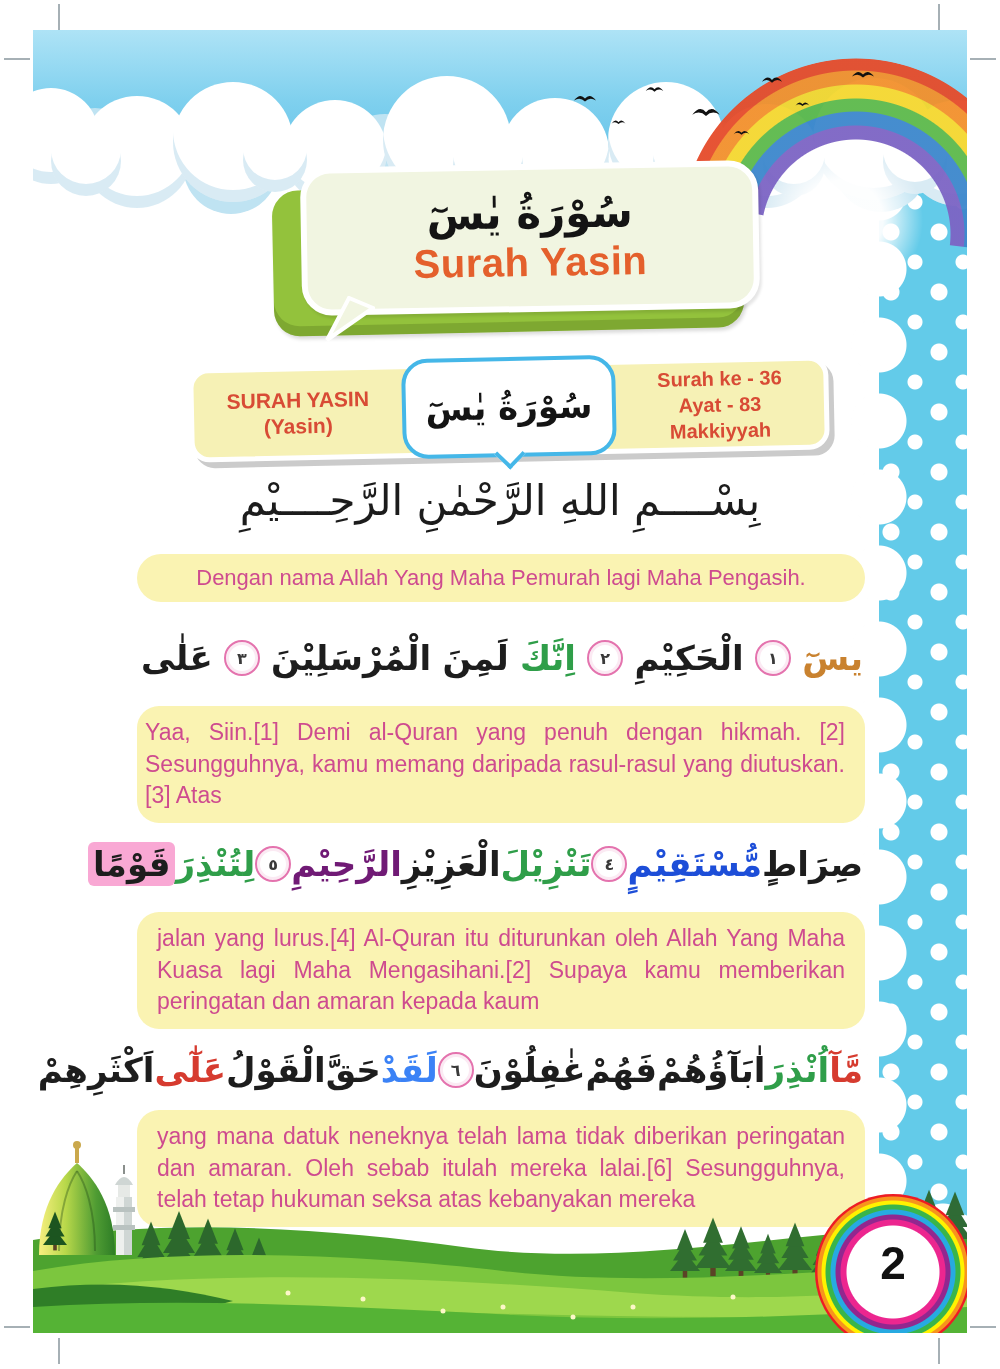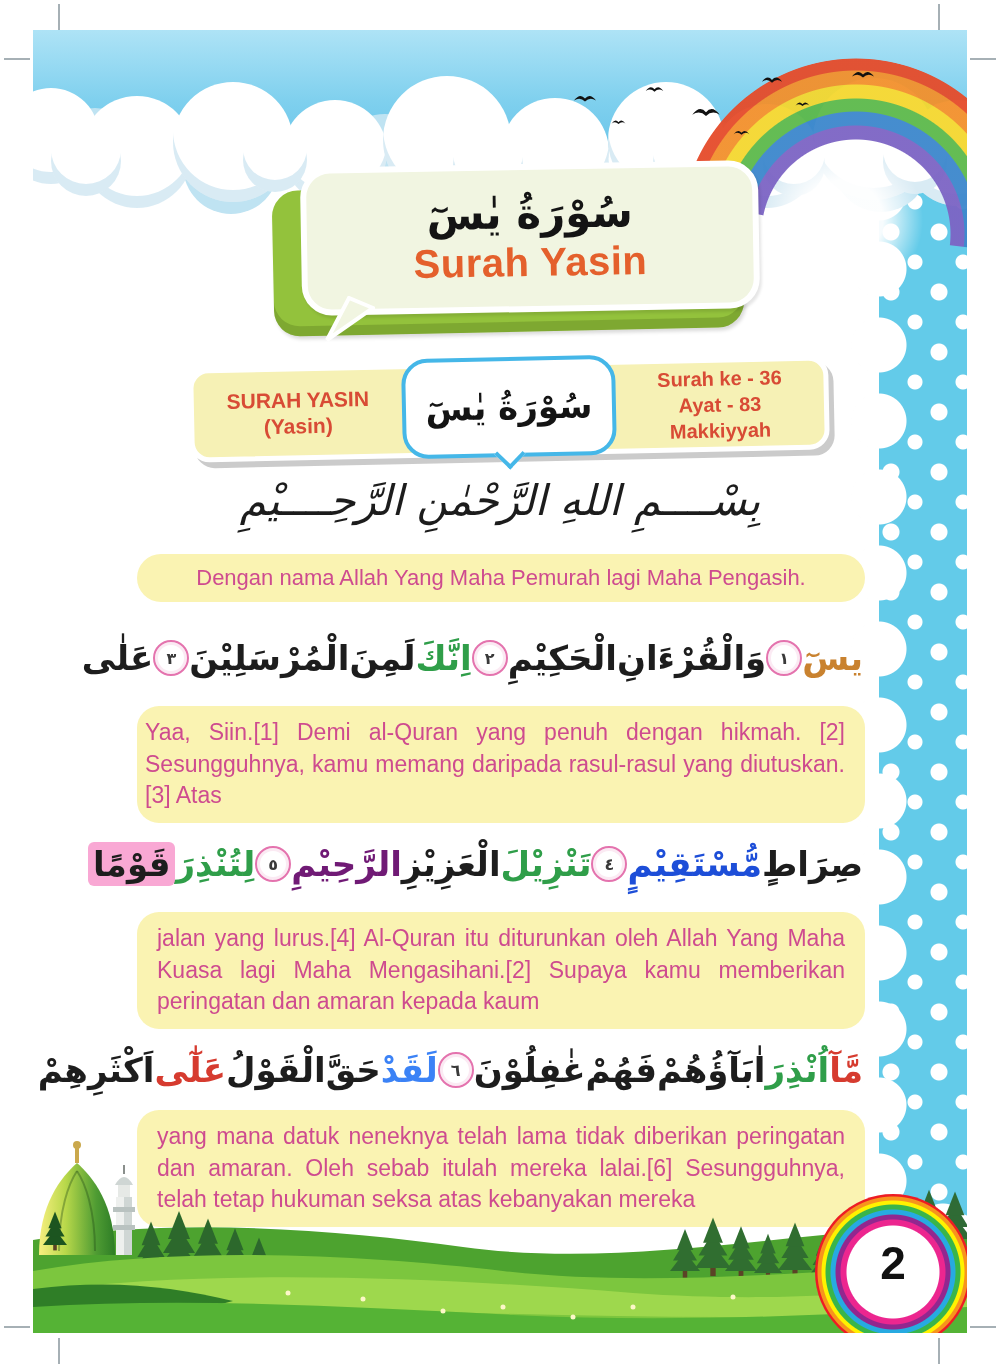--- a/index.html
+++ b/index.html
@@ -69,21 +69,21 @@
   .info-mid{position:relative;width:214px;height:100px;margin-top:-4px;background:#fff;
      border:4px solid #45b7e8;border-radius:26px;box-sizing:border-box;
      display:flex;align-items:center;justify-content:center;}
   .info-mid::after{content:"";position:absolute;left:50%;bottom:-12px;width:18px;height:18px;background:#fff;
      border-right:4px solid #45b7e8;border-bottom:4px solid #45b7e8;transform:translateX(-50%) rotate(45deg);}
   .info-mid-arabic{font-family:"DejaVu Sans",sans-serif;font-weight:700;font-size:34px;color:#141414;}
   .info-right{flex:1;text-align:center;font-weight:700;font-size:20px;color:#d84b35;line-height:1.3;}
 
   
   .bismillah{position:absolute;left:0;width:934px;top:446px;z-index:5;text-align:center;
-     font-family:"DejaVu Sans",sans-serif;font-size:42px;color:#1c1c1c;direction:rtl;font-style:italic;}
+     font-family:"DejaVu Sans",sans-serif;font-size:42px;color:#1c1c1c;direction:rtl;}
   .bism-trans{position:absolute;left:104px;top:524px;width:728px;height:48px;z-index:5;
      background:#faf3b2;border-radius:24px;display:flex;align-items:center;justify-content:center;
      font-size:22px;color:#ce4b8f;}
 
   
   .verse{position:absolute;left:108px;width:722px;height:84px;z-index:5;
      display:flex;direction:rtl;justify-content:space-between;align-items:center;
      font-family:"DejaVu Sans",sans-serif;font-weight:700;font-size:34px;color:#1d1d1d;}
   .verse .word{white-space:nowrap;}
   .verse .hl{background:#f9a8d4;border-radius:6px;padding:2px 5px;}
@@ -226,21 +226,20 @@
       <div>Makkiyyah</div>
     </div>
   </div>
 
   <div class="bismillah">بِسْــــمِ اللهِ الرَّحْمٰنِ الرَّحِــــيْمِ</div>
   <div class="bism-trans">Dengan nama Allah Yang Maha Pemurah lagi Maha Pengasih.</div>
 
   <div class="verse v1">
       <span class="word" style="color: rgb(201, 130, 47);">يسٓ</span>
       <span class="ayah-num">١</span>
-      <span class="word" style="color: rgb(29, 29, 29);">وَالْقُرْءَانِ</span>
       <span class="word" style="color: rgb(29, 29, 29);">الْحَكِيْمِ</span>
       <span class="ayah-num">٢</span>
       <span class="word" style="color: rgb(47, 158, 73); text-align: right;">اِنَّكَ</span>
       <span class="word" style="color: rgb(29, 29, 29);">لَمِنَ</span>
       <span class="word" style="color: rgb(29, 29, 29);">الْمُرْسَلِيْنَ</span>
       <span class="ayah-num">٣</span>
       <span class="word" style="color: rgb(29, 29, 29);">عَلٰى</span>
     </div>
   <div class="tbox t1">Yaa, Siin.[1] Demi al-Quran yang penuh dengan hikmah. [2] Sesungguhnya, kamu memang daripada rasul-rasul yang diutuskan.[3] Atas</div>
 

